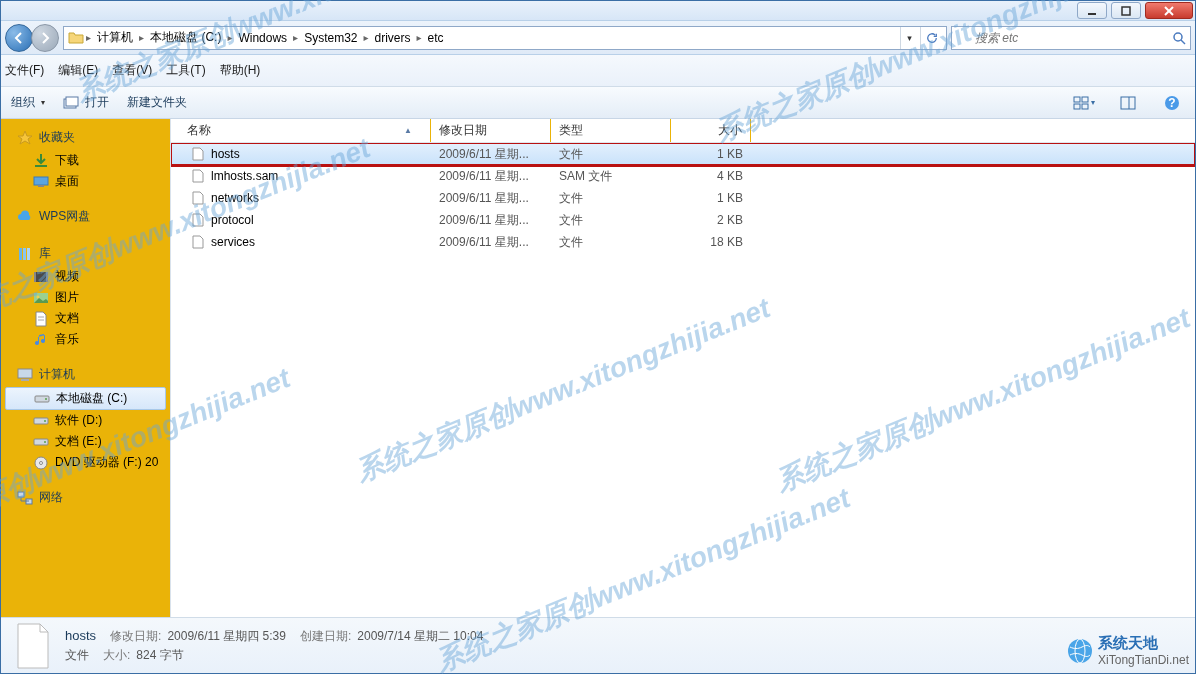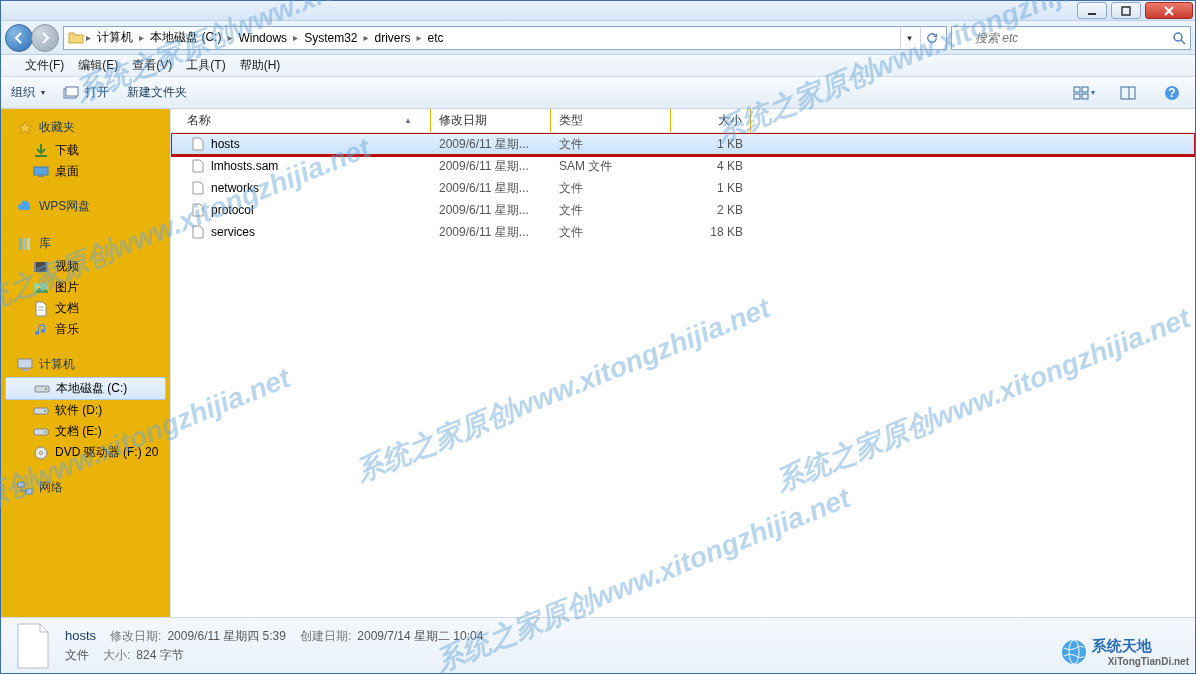--- a/index.html
+++ b/index.html
@@ -23,21 +23,21 @@
 .addr .foldericon { width: 16px; height: 16px; }
 .addr .crumb { padding: 0 4px; color: #000; white-space: nowrap; }
 .addr .sep { color: #666; font-size: 10px; }
 .addr .dropbtn { width: 18px; display: flex; align-items: center; justify-content: center; border-left: 1px solid #cfd8e2; height: 100%; }
 .addr .refbtn { width: 22px; display: flex; align-items: center; justify-content: center; border-left: 1px solid #cfd8e2; height: 100%; }
 .search { width: 240px; height: 24px; border: 1px solid #8fa8c8; background: #fff; display: flex; align-items: center; padding: 0 4px; color: #888; font-style: italic; }
 .search input { border: none; outline: none; flex: 1; font-style: italic; color: #888; padding-left: 19px; }
 .search .sicon { width: 14px; height: 14px; color: #4a7abf; }
 
 
-.menubar { height: 22px; background: linear-gradient(#f5f9fd, #eaf1fa); border-bottom: 1px solid #d0dce8; display: flex; align-items: center; padding: 0 24px; gap: 14px; }
+.menubar { height: 32px; background: linear-gradient(#f5f9fd, #eaf1fa); border-bottom: 1px solid #d0dce8; display: flex; align-items: center; padding: 0 4px; gap: 14px; }
 .menubar span { color: #1a1a1a; }
 
 
 .toolbar { height: 32px; background: linear-gradient(#f8fbfe, #e4edf7); border-bottom: 1px solid #c8d6e6; display: flex; align-items: center; padding: 0 10px; gap: 18px; }
 .toolbar .tb { display: flex; align-items: center; gap: 6px; color: #1a3a5a; }
 .toolbar .tb .drop { font-size: 8px; color: #333; }
 .toolbar .spacer { flex: 1; }
 .toolbar .iconbtn { width: 26px; height: 22px; display: flex; align-items: center; justify-content: center; color: #3a6ea5; }
 
 
@@ -429,17 +429,17 @@
   </div>
 
   <div class="logo-corner">
     <svg viewBox="0 0 28 28">
         <circle cx="14" cy="14" r="12" fill="#4aa5e8"></circle>
         <path d="M4 10c4 2 8 2 12 0s6-2 8 0M4 18c4-2 8-2 12 0s6 2 8 0" stroke="#fff" fill="none"></path>
         <ellipse cx="14" cy="14" rx="5" ry="12" fill="none" stroke="#fff"></ellipse>
       </svg>
     <div>
       <div style="font-size:15px;">系统天地</div>
-      <div style="font-size:10px;font-weight:bold;color:#666;margin-left:16px;">XiTongTianDi.net</div>
+      <div style="font-size:12px;font-weight:normal;color:#666;">XiTongTianDi.net</div>
     </div>
   </div>
 
 </div>
 
 </body></html>

